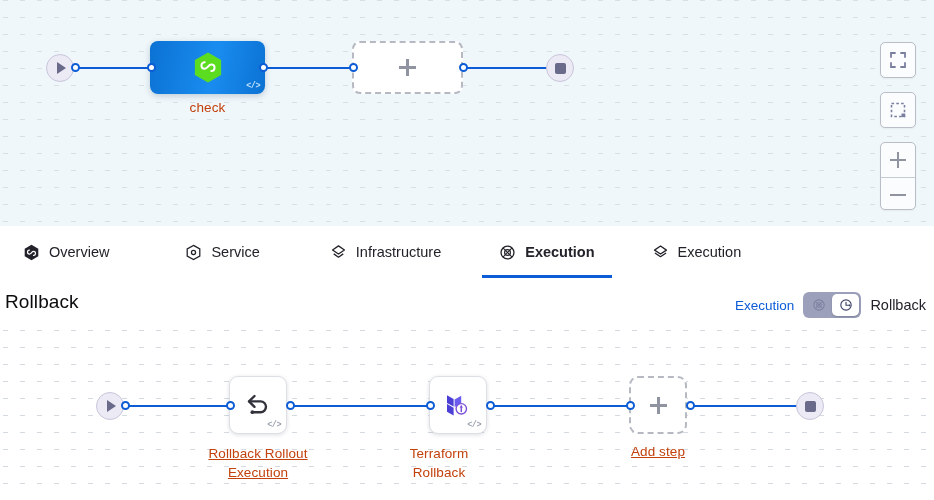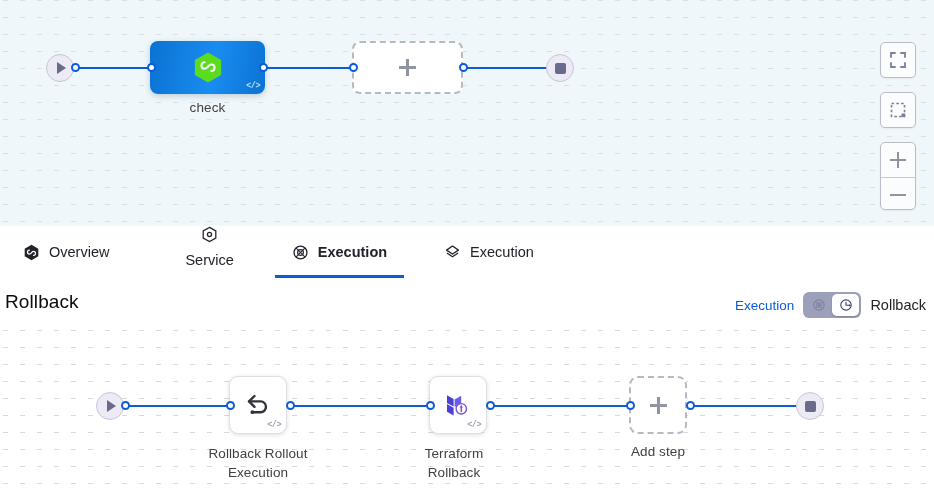--- a/index.html
+++ b/index.html
@@ -41,21 +41,21 @@
     display:flex;align-items:center;justify-content:center;
   }
   .play-tri{
     width:0;height:0;border-left:9px solid #6a6a8a;
     border-top:6px solid transparent;border-bottom:6px solid transparent;
     margin-left:3px;
   }
   .stop-sq{width:11px;height:11px;border-radius:2px;background:#6a6a8a;}
 
   .node-label{
-    position:absolute;text-align:center;font-size:13.5px;color:#404040;
+    position:absolute;text-align:center;font-size:13.5px;color:#c2410c;
     line-height:19px;letter-spacing:.1px;
   }
 
   .codebadge{
     position:absolute;right:5px;bottom:3px;font-size:8.5px;
     font-family:"Liberation Mono", monospace;font-weight:700;
     color:#9aa1ad;letter-spacing:-.5px;
   }
 
   
@@ -222,26 +222,35 @@
   </div>
 
   <div id="tabbar">
     <div class="tab" style="margin-left:21px;">
       <svg class="tabicon" viewBox="0 0 20 20">
         <polygon points="10,1 18,5.5 18,14.5 10,19 2,14.5 2,5.5" fill="#22222a"></polygon>
         <path d="M7.6 7.2c-1.3 0-2.3 1-2.3 2.3s1 2.3 2.3 2.3c1.1 0 1.6-.6 2.4-1.5.8-.9 1.3-1.5 2.4-1.5 1.3 0 2.3 1 2.3 2.3s-1 2.3-2.3 2.3" fill="none" stroke="#ffffff" stroke-width="1.5" stroke-linecap="round"></path>
       </svg>
       <span class="tab-label">Overview</span>
     </div>
-    <div class="tab" style="margin-left:72px;flex-direction:column;">
+    <div class="tab" style="margin-left:72px;">
       <svg class="tabicon" viewBox="0 0 20 20">
         <polygon points="10,1.6 17.4,5.8 17.4,14.2 10,18.4 2.6,14.2 2.6,5.8" fill="none" stroke="#22222a" stroke-width="1.5"></polygon>
         <circle cx="10" cy="10" r="2.4" fill="none" stroke="#22222a" stroke-width="1.5"></circle>
       </svg>
       <span class="tab-label">Service</span>
+    </div>
+    <div class="tab" style="margin-left:66px;">
+      <svg class="tabicon" viewBox="0 0 20 20">
+        <g fill="none" stroke="#22222a" stroke-width="1.5" stroke-linejoin="round">
+          <path d="M10 2.2 17 7l-7 4.8L3 7z"></path>
+          <path d="M4.4 11.6 10 15.5l5.6-3.9"></path>
+        </g>
+      </svg>
+      <span class="tab-label">Infrastructure</span>
     </div>
     <div class="tab active" style="margin-left:54px;">
       <svg class="tabicon" viewBox="0 0 20 20">
         <circle cx="10" cy="10" r="7.6" fill="none" stroke="#22222a" stroke-width="1.5"></circle>
         <circle cx="10" cy="10" r="3.4" fill="none" stroke="#22222a" stroke-width="1.4"></circle>
         <path d="M4.6 4.6 15.4 15.4M15.4 4.6 4.6 15.4" stroke="#22222a" stroke-width="1.2"></path>
       </svg>
       <span class="tab-label">Execution</span>
     </div>
     <div class="tab" style="margin-left:53px;">
@@ -295,48 +304,48 @@
     <div class="stepnode" style="left:229px;top:46px;">
       <svg width="30" height="28" viewBox="0 0 30 28">
         <path d="M11.5 5 6 10.4l5.5 5.4" fill="none" stroke="#32323c" stroke-width="2.4" stroke-linecap="round" stroke-linejoin="round"></path>
         <path d="M6.4 10.4h11.2a5.4 5.4 0 0 1 0 10.8h-6.4" fill="none" stroke="#32323c" stroke-width="2.4" stroke-linecap="round"></path>
         <circle cx="9.4" cy="21.2" r="1.9" fill="#32323c"></circle>
       </svg>
       <span class="codebadge">&lt;/&gt;</span>
     </div>
     <div class="port" style="left:226px;top:71px;"></div>
     <div class="port" style="left:286px;top:71px;"></div>
-    <div class="node-label" style="left:183px;top:114px;width:150px;">
+    <div class="node-label" style="left:183px;top:114px;width:150px;text-decoration:underline;">
       <div>Rollback Rollout</div>
       <div>Execution</div>
     </div>
 
     <div class="stepnode" style="left:429px;top:46px;">
       <svg width="32" height="30" viewBox="0 0 32 30">
         <polygon points="5,5.2 11.6,8.9 11.6,16.6 5,12.9" fill="#4b3fd6"></polygon>
         <polygon points="12.6,9.4 19.2,5.7 19.2,13.4 12.6,17.1" fill="#6b5cf0"></polygon>
         <polygon points="5,14.1 11.6,17.8 11.6,25.5 5,21.8" fill="#4b3fd6"></polygon>
         <circle cx="19.3" cy="18.8" r="5.2" fill="#ffffff" stroke="#7b4fd6" stroke-width="1.4"></circle>
         <path d="M19.3 15.9v5.6" stroke="#7b4fd6" stroke-width="1.5" stroke-linecap="round"></path>
         <path d="M17.4 17.6 19.3 15.7 21.2 17.6z" fill="#7b4fd6"></path>
       </svg>
       <span class="codebadge">&lt;/&gt;</span>
     </div>
     <div class="port" style="left:426px;top:71px;"></div>
     <div class="port" style="left:486px;top:71px;"></div>
-    <div class="node-label" style="left:379px;top:114px;width:150px;">
+    <div class="node-label" style="left:364px;top:114px;width:150px;">
       <div>Terraform</div>
       <div>Rollback</div>
     </div>
 
     <div id="add-step" style="left:629px;top:46px;">
       <span class="plusglyph"></span>
     </div>
     <div class="port" style="left:626px;top:71px;"></div>
     <div class="port" style="left:686px;top:71px;"></div>
-    <div class="node-label" style="left:583px;top:112px;width:150px;">Add step</div>
+    <div class="node-label" style="left:583px;top:112px;width:150px;text-decoration:underline;">Add step</div>
 
     <div class="terminal" style="left:796px;top:62px;">
       <div class="stop-sq"></div>
     </div>
   </div>
 
 </div>
 
 </body></html>

